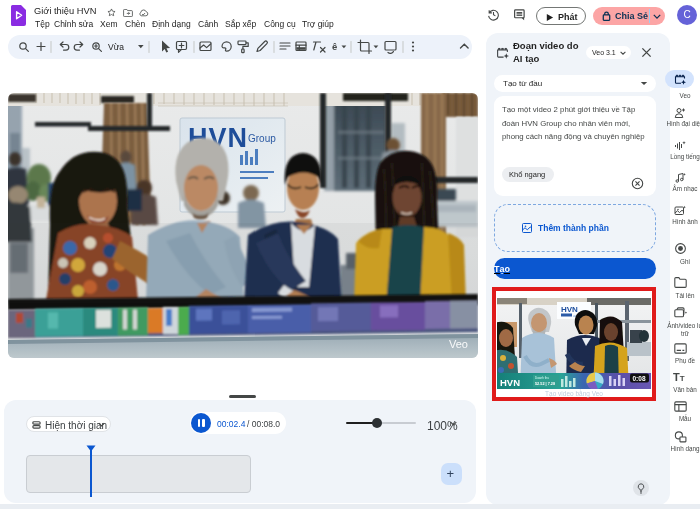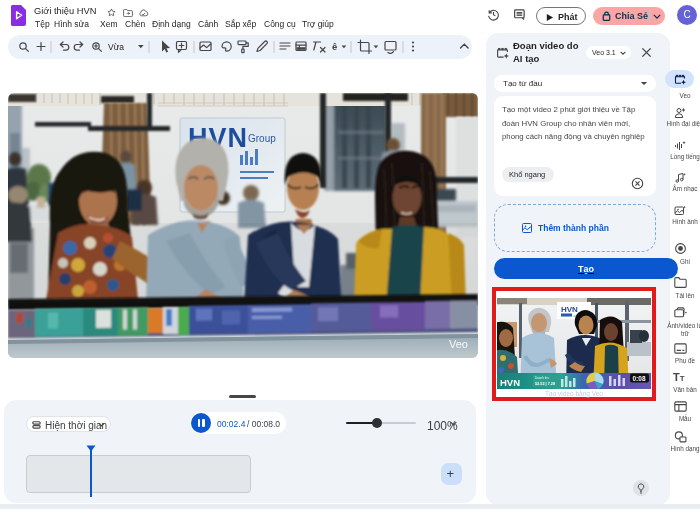--- a/index.html
+++ b/index.html
@@ -27,21 +27,21 @@
     <path d="M1 3 a2 2 0 0 1 2-2 h6 l2 3 h10 a2 2 0 0 1 2 2 v11 a2 2 0 0 1 -2 2 H3 a2 2 0 0 1 -2-2 Z"></path>
     <path d="M9 11 h7 M13 8 l3 3 -3 3"></path>
   </svg>
 <svg class="abs" style="left:138px;top:9px;" width="11" height="8" viewBox="0 0 26 20" fill="none" stroke="#444746" stroke-width="2">
     <path d="M7 17 h12 a5 5 0 0 0 .8-9.9 A7 7 0 0 0 6.3 8.2 5 5 0 0 0 7 17 Z"></path>
     <path d="M9.5 12.5 l2.5 2.5 5-5"></path>
   </svg>
 
 <div class="abs" style="top:19px;left:0;width:480px;height:13px;font-size:8.5px;color:#1f1f1f;">
   <span class="abs" style="left:35px;">Tệp</span>
-  <span class="abs" style="left:54px;">Hình sửa</span>
+  <span class="abs" style="left:54px;">Chỉnh sửa</span>
   <span class="abs" style="left:100px;">Xem</span>
   <span class="abs" style="left:125px;">Chèn</span>
   <span class="abs" style="left:152px;">Định dạng</span>
   <span class="abs" style="left:198px;">Cảnh</span>
   <span class="abs" style="left:225px;">Sắp xếp</span>
   <span class="abs" style="left:264px;">Công cụ</span>
   <span class="abs" style="left:302px;">Trợ giúp</span>
 </div>
 
 <svg class="abs" style="left:487px;top:8px;" width="13" height="13" viewBox="0 0 24 24" fill="none" stroke="#444746" stroke-width="2">
@@ -489,21 +489,21 @@
 
 <div class="abs" style="left:494px;top:204px;width:162px;height:48px;border:1.5px dashed #7da7e0;border-radius:14px;">
   <svg class="abs" style="left:26px;top:17px;" width="12" height="12" viewBox="0 0 24 24" fill="none" stroke="#0b57d0" stroke-width="2">
       <rect x="3" y="3" width="18" height="18" rx="2"></rect>
       <path d="M3 16 l5-4.5 4.5 4 6-5.5 2.5 2"></path>
       <circle cx="9" cy="8.5" r="1.6" fill="#0b57d0" stroke="none"></circle>
     </svg>
   <span class="abs" style="left:43px;top:18px;font-size:8.5px;font-weight:bold;color:#0b57d0;">Thêm thành phần</span>
 </div>
 
-<div class="abs" style="left:494px;top:258px;width:184px;height:21px;background:#0b57d0;border-radius:11px;text-align:center;text-decoration:underline;">
+<div class="abs" style="left:494px;top:258px;width:162px;height:21px;background:#0b57d0;border-radius:11px;text-align:left;text-decoration:underline;">
   <span style="font-size:9px;font-weight:bold;color:#fff;line-height:21px;">Tạo</span>
 </div>
 
 <div class="abs" style="left:492px;top:287px;width:164px;height:114px;background:#fff;border:4px solid #e01b1b;">
   <div class="abs" style="left:1px;top:7px;width:154px;height:91px;overflow:hidden;">
     <svg width="154" height="91" viewBox="0 0 154 91">
       <defs>
         <filter id="tb1" x="-20%" y="-20%" width="140%" height="140%">
             <feGaussianBlur stdDeviation="0.6"></feGaussianBlur>
           </filter>

